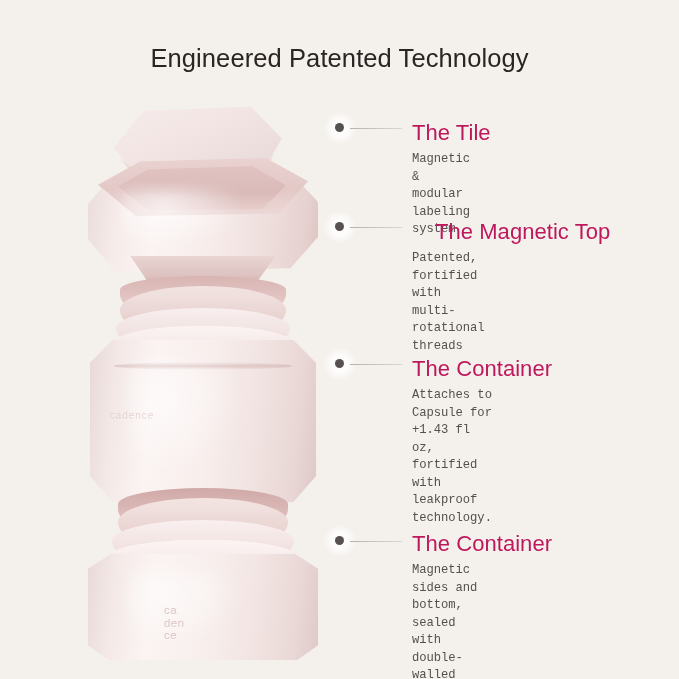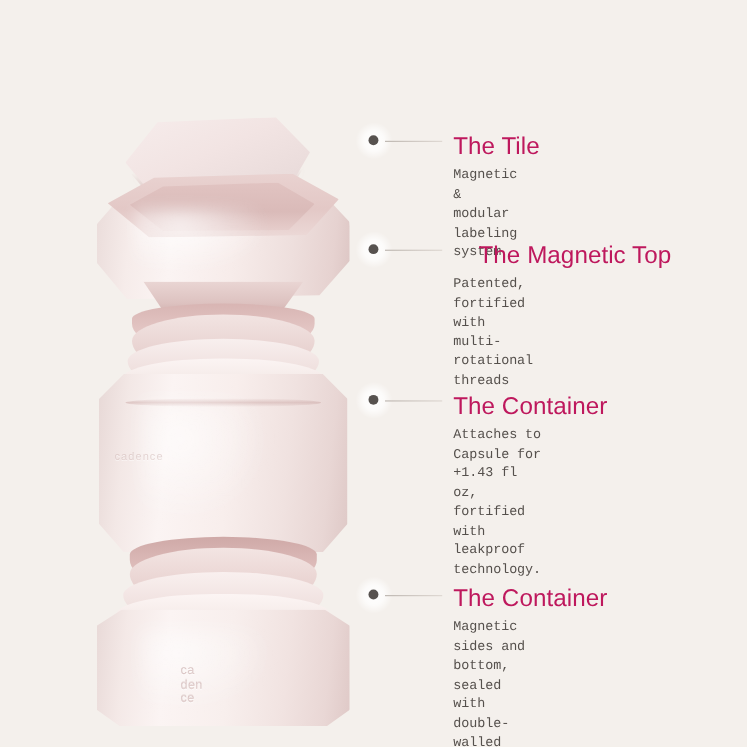--- a/index.html
+++ b/index.html
@@ -166,20 +166,21 @@
     background: linear-gradient(180deg, #d8b5b3 0%, #e2c4c2 48%, #edd6d4 100%);
     border-radius: 50% 50% 46% 46% / 30% 30% 60% 60%;
   }
 
   
   .extender-wrap {
     left: 2px;
     top: 186px;
     width: 226px;
     height: 216px;
+    text-align: center;
   }
   .ext-thread-a {
     position: absolute;
     left: 30px; top: 0px;
     width: 166px; height: 54px;
     background: linear-gradient(180deg, #f2e4e2 0%, #e8d2d0 62%, #f1e1df 100%);
     border-radius: 50% 50% 40% 40% / 44% 44% 56% 56%;
   }
   .ext-thread-b {
     position: absolute;
@@ -378,20 +379,21 @@
     color: #55504c;
     letter-spacing: -0.05px;
     white-space: pre-line;
   }
 </style>
 </head>
 <body>
 
 <div id="page">
 
+  <div class="page-title">Engineered Patented Technology</div>
 
   <div class="product">
 
     <div class="part tile-wrap">
       <div class="tile-shadow"></div>
       <div class="tile-edge"></div>
       <div class="tile-face"></div>
     </div>
 
     <div class="part top-wrap">

